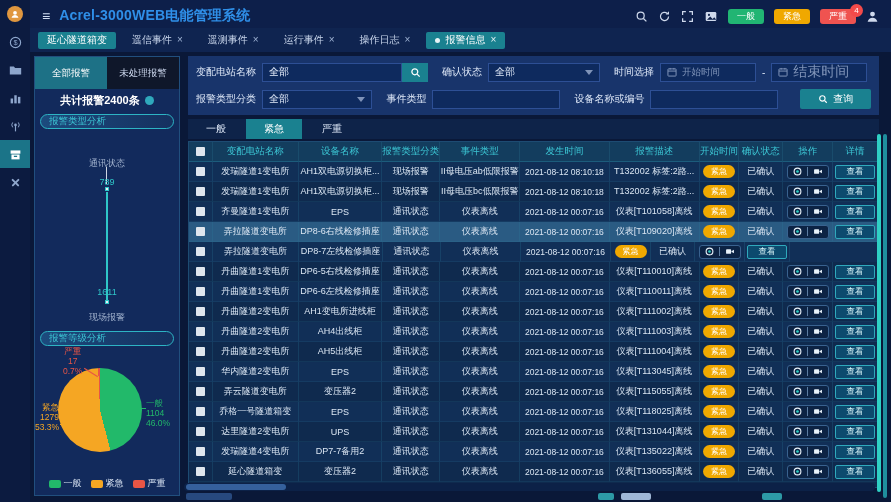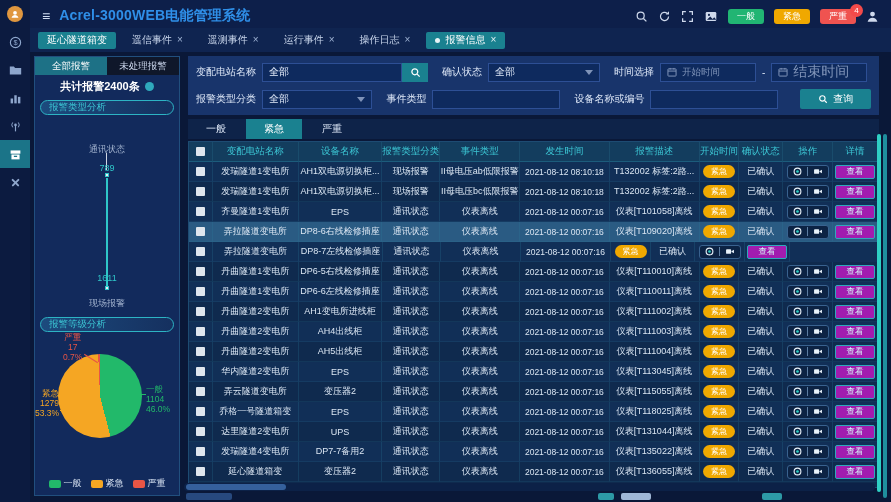--- a/index.html
+++ b/index.html
@@ -26,21 +26,21 @@
   .navbar{position:absolute;left:30px;top:28px;width:861px;height:24px;background:#0f2450;display:flex;align-items:center;gap:7px;padding:0 8px}
   .ntab{height:17px;padding:0 9px;font-size:10px;color:#c7d4ea;display:flex;align-items:center;gap:5px;border-radius:2px;cursor:pointer}
   .ntab.active{background:#1a8190;color:#fff}
   .close-icon{color:#9fb3d4;font-size:10px;line-height:1}
   .ntab.active .close-icon{color:#e3f2f5}
   .close-icon::before{content:"×"}
   .dot-ind{width:5px;height:5px;border-radius:50%;background:#e8f4f6}
 
   
   .left-panel{position:absolute;left:34px;top:56px;width:146px;height:440px;background:#122a5c;border:1px solid rgba(64,150,190,.35)}
-  .lp-tabs{display:flex;height:18px}
+  .lp-tabs{display:flex;height:32px}
   .lp-tab{flex:1;font-size:9.5px;display:flex;align-items:center;justify-content:center;color:#cfdaf0;background:#0f172a;cursor:pointer}
   .lp-tab.active{background:#1d7186;color:#fff}
   .lp-total{height:23px;display:flex;align-items:center;justify-content:center;font-size:11px;font-weight:bold;color:#fff;gap:5px}
   .info-icon{width:9px;height:9px;border-radius:50%;background:#2fa9bc;display:inline-block}
   .section-pill{margin:2px 5px;height:15px;border:1px solid #2db4c4;border-radius:8px;background:linear-gradient(90deg,#1c4b7e,#15305f);color:#3cc6d4;font-size:9.5px;display:flex;align-items:center;padding:0 8px}
 
   
   .line-chart{position:relative;height:198px}
   .lc-center{position:absolute;left:0;width:100%;text-align:center}
   .lc-cat{color:#9fb0cc;font-size:9px}
@@ -90,21 +90,21 @@
   .t-row{display:flex;height:20px;background:#112f57}
   .t-row.alt{background:#0f2a4e}
   .t-row.hl{background:#2a5b83}
   .t-cell{display:flex;align-items:center;justify-content:center;border-right:1px solid rgba(46,130,160,.22);border-bottom:1px solid rgba(46,130,160,.15);font-size:9px;color:#dbe6f3;overflow:hidden;white-space:nowrap;padding:0 2px}
   .c0{width:24px}.c1{width:86px}.c2{width:84px}.c3{width:58px}.c4{width:80px}.c5{width:90px;font-size:8.5px}
   .c6{width:90px}.c7{width:40px}.c8{width:44px}.c9{width:50px}.c10{width:45px}
   .checkbox{width:9px;height:9px;background:#dfe6ee;border-radius:1px;cursor:pointer}
   .badge-level{min-width:32px;height:13px;border-radius:7px;background:#f0a800;color:#fff;font-size:8px;display:flex;align-items:center;justify-content:center;padding:0 4px}
   .ops-pill{width:42px;height:14px;border-radius:3px;background:#0c2344;border:1px solid #39628f;display:flex;align-items:center;justify-content:space-evenly;cursor:pointer}
   .ops-sep{width:1px;height:9px;background:#5d7ea3}
-  .view-btn{width:55px;height:14px;background:#a21caf;border:1px solid #2fa9bc;border-radius:2px;color:#d6f3f7;font-size:8.5px;display:flex;align-items:center;justify-content:center;cursor:pointer}
+  .view-btn{width:55px;height:14px;background:#0c4a6e;border:1px solid #2fa9bc;border-radius:2px;color:#d6f3f7;font-size:8.5px;display:flex;align-items:center;justify-content:center;cursor:pointer}
   .partial-row{position:relative;height:5px;overflow:hidden;background:#0f2a4e}
   .partial-badge{position:absolute;left:514px;top:2px;width:34px;height:13px;border-radius:7px;background:#f0a800}
   .partial-view{position:absolute;left:652px;top:2px;width:33px;height:14px;background:#1c4a6e;border:1px solid #2fa9bc}
 
   
   .vscroll-a{position:absolute;left:877px;top:134px;width:4px;height:358px;background:#2fd0c4;border-radius:2px;cursor:pointer}
   .vscroll-b{position:absolute;left:883px;top:134px;width:4px;height:364px;background:#1f8f9e;border-radius:2px;cursor:pointer}
   .hscroll{position:absolute;left:184px;top:483px;width:691px;height:8px;background:#0c2147;border-radius:4px}
   .hscroll-thumb{position:absolute;left:2px;top:1px;width:100px;height:6px;background:#35609c;border-radius:3px;cursor:pointer}
   .frag{position:absolute;height:7px;border-radius:2px}

